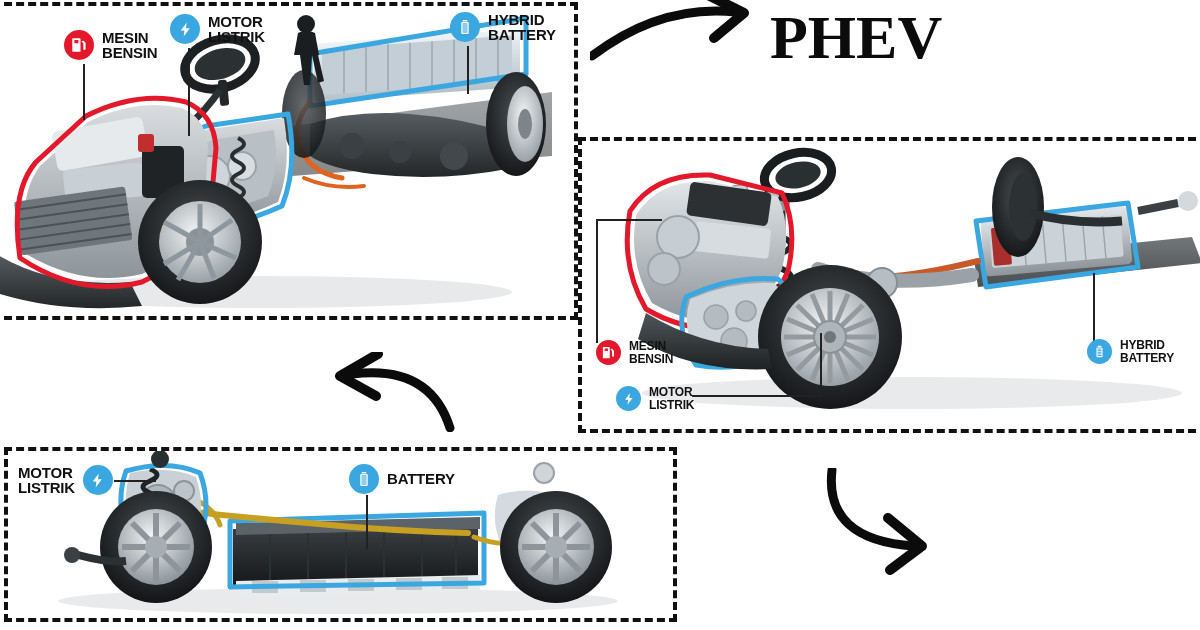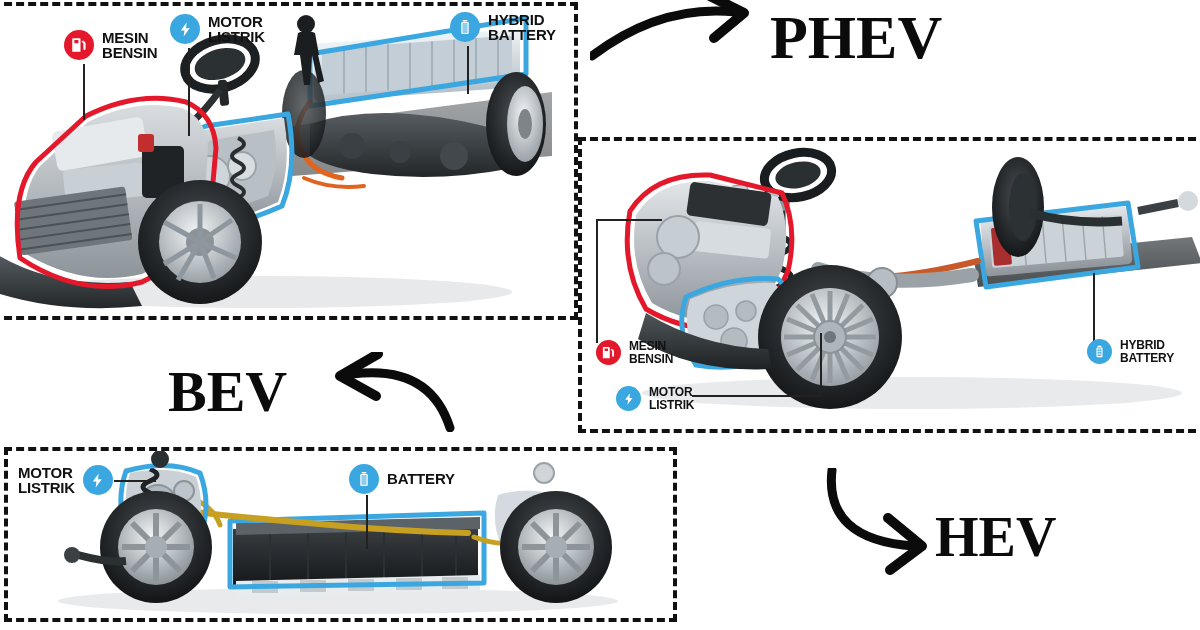--- a/index.html
+++ b/index.html
@@ -536,21 +536,19 @@
   <svg class="arrow" id="arrow-phev" width="190" height="70" viewBox="0 0 190 70">
     <path d="M2 62 Q70 10 146 18" fill="none" stroke="#0b0b0b" stroke-width="9" stroke-linecap="round"></path>
     <path d="M120 2 L154 19 L124 44" fill="none" stroke="#0b0b0b" stroke-width="10" stroke-linecap="round" stroke-linejoin="round"></path>
   </svg>
   <div class="acr" id="label-phev">PHEV</div>
 
   <svg class="arrow" id="arrow-bev" width="170" height="80" viewBox="0 0 170 80">
     <path d="M160 76 Q140 12 62 22" fill="none" stroke="#0b0b0b" stroke-width="9" stroke-linecap="round"></path>
     <path d="M88 2 L50 24 L86 44" fill="none" stroke="#0b0b0b" stroke-width="10" stroke-linecap="round" stroke-linejoin="round"></path>
   </svg>
-  <div class="acr" id="label-bev">BEV</div>
 
   <svg class="arrow" id="arrow-hev" width="130" height="110" viewBox="0 0 130 110">
     <path d="M14 2 Q6 72 96 78" fill="none" stroke="#0b0b0b" stroke-width="9" stroke-linecap="round"></path>
     <path d="M70 50 L104 78 L72 102" fill="none" stroke="#0b0b0b" stroke-width="10" stroke-linecap="round" stroke-linejoin="round"></path>
   </svg>
-  <div class="acr" id="label-hev">HEV</div>
 
 </div>
 
 </body></html>

